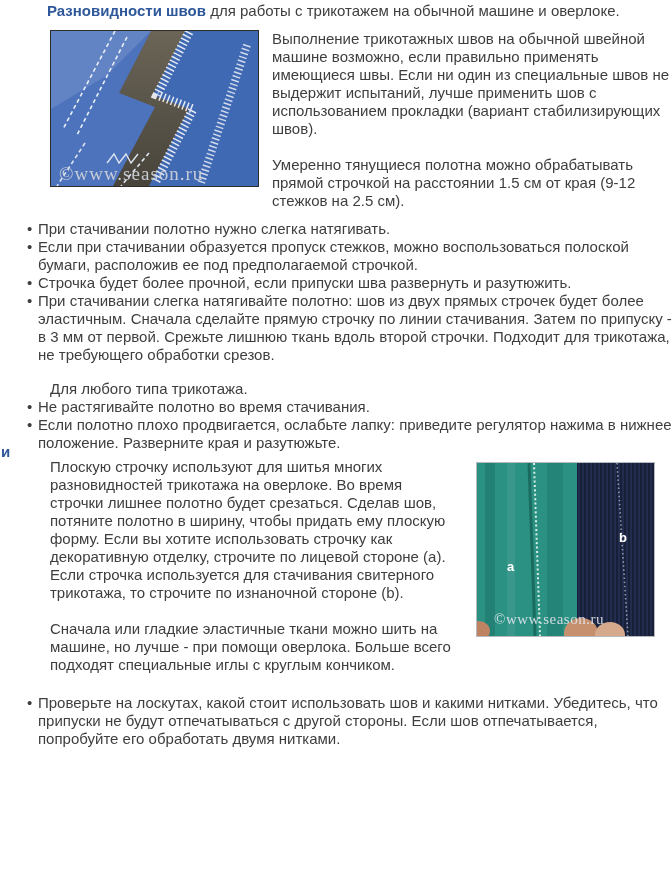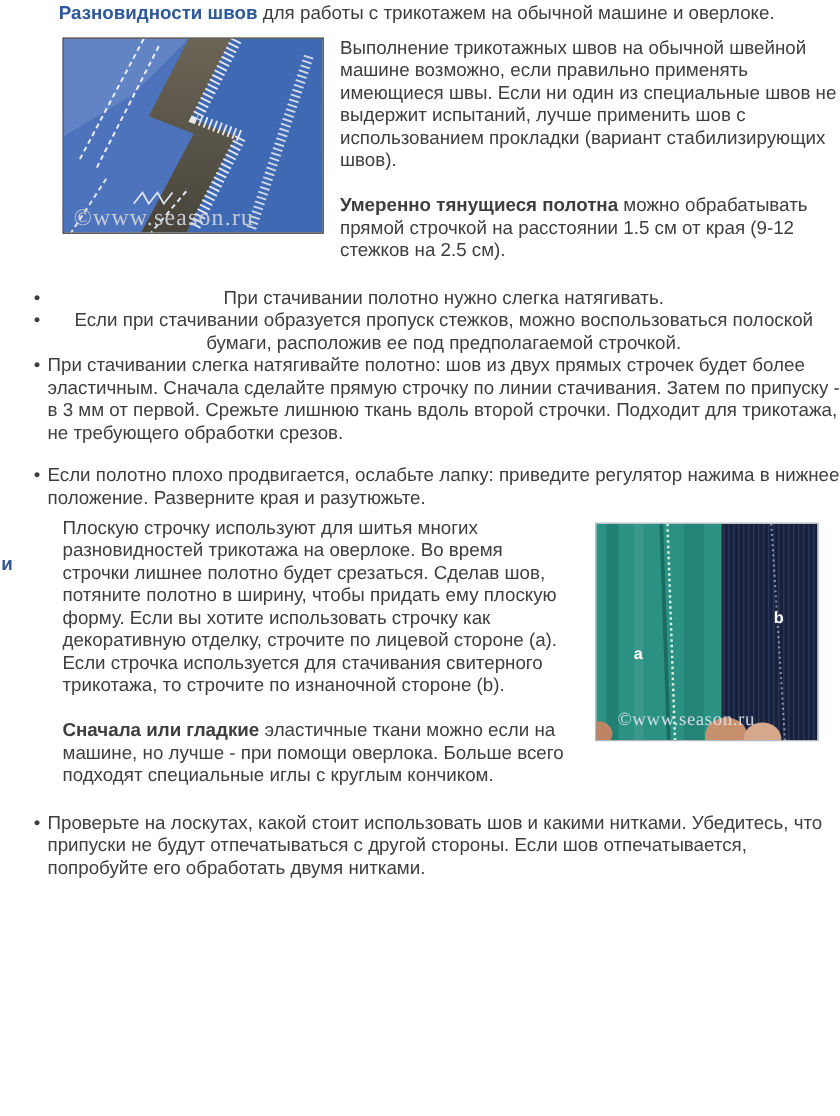--- a/index.html
+++ b/index.html
@@ -11,29 +11,29 @@
     background:#ffffff;
     font-family:"Liberation Sans", sans-serif;
     font-size:15px;
     line-height:18px;
     color:#3e3e3e;
     padding-left:17px;
   }
   p{margin:0;}
   .intro{margin:2px 6px 10px 30px;}
   .title-bold{font-weight:bold;color:#2e5899;}
-  .b{font-weight:bold;}
+  .b{font-weight:normal;}
   .sec1{display:flex;margin-left:33px;gap:13px;align-items:flex-start;}
   .photo1{flex:none;width:207px;height:155px;border:1px solid #2e2d29;margin:0;padding:0;}
   .sec1-text{width:404px;}
   .gap-line{margin-top:18px;}
   ul.blist{list-style:none;margin:0;padding:0 0 0 21px;max-width:634px;}
   ul.blist li{position:relative;}
   ul.blist li::before{content:"•";position:absolute;left:-11px;top:0;color:#3e3e3e;}
-  ul.list1{margin-top:20px;text-align:center;}
+  ul.list1{margin-top:10px;}
   .para-double{margin:8px 0 0 21px;width:632px;}
   .any-knit{margin:16px 0 0 33px;width:622px;}
   .stray-i{position:absolute;left:1px;top:443px;font-weight:bold;color:#2e5899;}
   .sec2{display:flex;margin:6px 0 0 33px;gap:22px;align-items:flex-start;}
   .sec2-text{width:404px;}
   .photo2{flex:none;width:177px;height:173px;border:1px solid #b7bbc1;margin:4px 0 0 0;padding:0;}
   ul.list4{margin-top:20px;}
   .wm{font-family:"Liberation Serif", serif;}
 </style>
 </head>
@@ -72,41 +72,44 @@
       <p>Выполнение трикотажных швов на обычной швейной машине возможно, если правильно применять имеющиеся швы. Если ни один из специальные швов не выдержит испытаний, лучше применить шов с использованием прокладки (вариант стабилизирующих швов).</p>
       <p class="gap-line">
         <span class="b">Умеренно тянущиеся полотна</span><span> можно обрабатывать прямой строчкой на расстоянии 1.5 см от края (9-12 стежков на 2.5 см).</span>
       </p>
     </div>
   </div>
 
   <ul class="blist list1">
     <li>При стачивании полотно нужно слегка натягивать.</li>
     <li>Если при стачивании образуется пропуск стежков, можно воспользоваться полоской бумаги, расположив ее под предполагаемой строчкой.</li>
+    <li>Строчка будет более прочной, если припуски шва развернуть и разутюжить.</li>
   </ul>
 
 
   <ul class="blist list2">
     <li>При стачивании слегка натягивайте полотно: шов из двух прямых строчек будет более эластичным. Сначала сделайте прямую строчку по линии стачивания. Затем по припуску - в 3 мм от первой. Срежьте лишнюю ткань вдоль второй строчки. Подходит для трикотажа, не требующего обработки срезов.</li>
   </ul>
 
   <span class="stray-i">и</span>
 
   <div class="any-knit">
+    <p class="b">Для любого типа трикотажа.</p>
   </div>
 
   <ul class="blist list3">
+    <li>Не растягивайте полотно во время стачивания.</li>
     <li>Если полотно плохо продвигается, ослабьте лапку: приведите регулятор нажима в нижнее положение. Разверните края и разутюжьте.</li>
   </ul>
 
   <div class="sec2">
     <div class="sec2-text">
       <p>Плоскую строчку используют для шитья многих разновидностей трикотажа на оверлоке. Во время строчки лишнее полотно будет срезаться. Сделав шов, потяните полотно в ширину, чтобы придать ему плоскую форму. Если вы хотите использовать строчку как декоративную отделку, строчите по лицевой стороне (а). Если строчка используется для стачивания свитерного трикотажа, то строчите по изнаночной стороне (b).</p>
       <p class="gap-line">
-        <span class="b">Сначала или гладкие</span><span> эластичные ткани можно если на машине, но лучше - при помощи оверлока. Больше всего подходят специальные иглы с круглым кончиком.</span>
+        <span class="b">Сначала или гладкие</span><span> эластичные ткани можно шить на машине, но лучше - при помощи оверлока. Больше всего подходят специальные иглы с круглым кончиком.</span>
       </p>
     </div>
     <figure class="photo2">
       <svg width="177" height="173" viewBox="0 0 177 173">
         <defs>
           <pattern id="pin" width="4" height="6" patternUnits="userSpaceOnUse">
             <rect width="4" height="6" fill="#182039"></rect>
             <rect x="1.5" width="1" height="6" fill="#2c3a63"></rect>
           </pattern>
         </defs>

